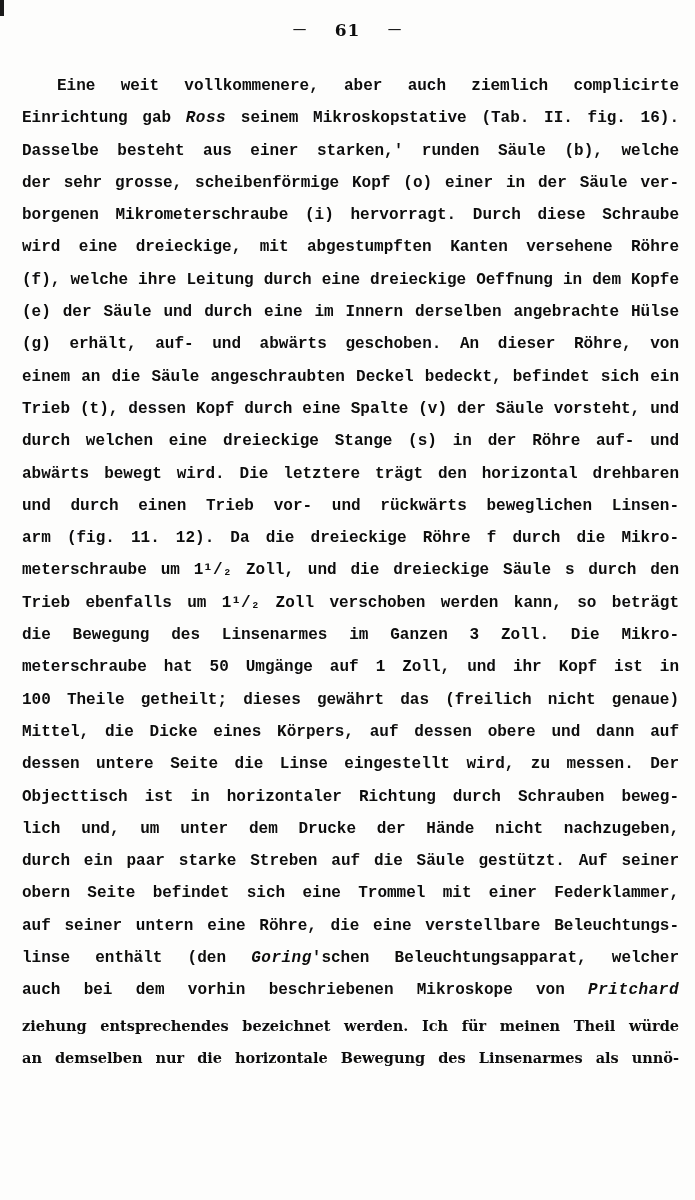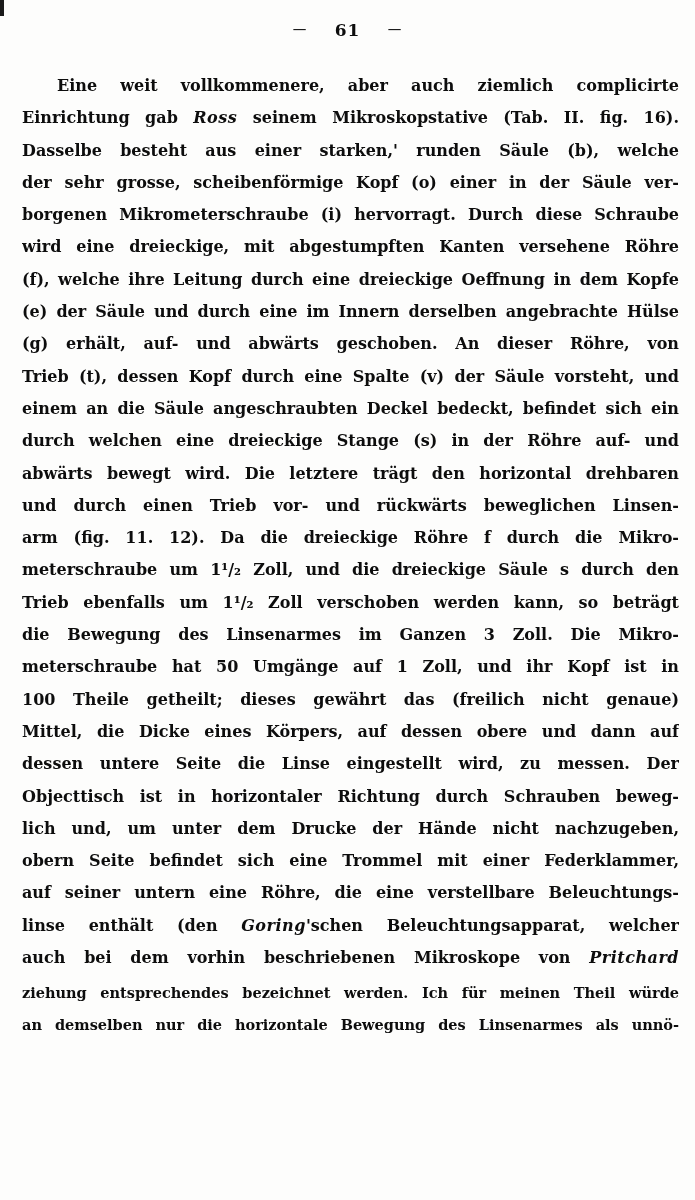--- a/index.html
+++ b/index.html
@@ -42,20 +42,21 @@
   }
   .paragraph { margin: 0; }
   .paragraph.main {
     margin-top: 30px;
     font-size: 16px;
     font-weight: 600;
   }
   .paragraph.main .line {
     height: 32.3px;
     line-height: 32.3px;
+    font-family: Liberation Mono, monospace;
   }
   .paragraph.small {
     margin-top: 3px;
     font-size: 14.5px;
     font-weight: 600;
   }
   .paragraph.small .line {
     height: 32px;
     line-height: 32px;
   }
@@ -94,35 +95,36 @@
       <div class="paragraph main">
         <div class="line indent">Eine weit vollkommenere, aber auch ziemlich complicirte</div>
         <div class="line">Einrichtung gab <span class="name">Ross</span> seinem Mikroskopstative (Tab. II. fig. 16).</div>
         <div class="line">Dasselbe besteht aus einer starken,' runden Säule (b), welche</div>
         <div class="line">der sehr grosse, scheibenförmige Kopf (o) einer in der Säule ver-</div>
         <div class="line">borgenen Mikrometerschraube (i) hervorragt. Durch diese Schraube</div>
         <div class="line">wird eine dreieckige, mit abgestumpften Kanten versehene Röhre</div>
         <div class="line">(f), welche ihre Leitung durch eine dreieckige Oeffnung in dem Kopfe</div>
         <div class="line">(e) der Säule und durch eine im Innern derselben angebrachte Hülse</div>
         <div class="line">(g) erhält, auf- und abwärts geschoben.  An dieser Röhre, von</div>
+        <div class="line">einem an die Säule angeschraubten Deckel bedeckt, befindet sich ein</div>
         <div class="line">Trieb (t), dessen Kopf durch eine Spalte (v) der Säule vorsteht, und</div>
-        <div class="line">einem an die Säule angeschraubten Deckel bedeckt, befindet sich ein</div>
         <div class="line">durch welchen eine dreieckige Stange (s) in der Röhre auf- und</div>
         <div class="line">abwärts bewegt wird. Die letztere trägt den horizontal drehbaren</div>
         <div class="line">und durch einen Trieb vor- und rückwärts beweglichen Linsen-</div>
         <div class="line">arm (fig. 11. 12).  Da die dreieckige Röhre f durch die Mikro-</div>
         <div class="line">meterschraube um 1¹/₂ Zoll, und die dreieckige Säule s durch den</div>
         <div class="line">Trieb ebenfalls um 1¹/₂ Zoll verschoben werden kann, so beträgt</div>
         <div class="line">die Bewegung des Linsenarmes im Ganzen 3 Zoll.  Die Mikro-</div>
         <div class="line">meterschraube hat 50 Umgänge auf 1 Zoll, und ihr Kopf ist in</div>
         <div class="line">100 Theile getheilt; dieses gewährt das (freilich nicht genaue)</div>
         <div class="line">Mittel, die Dicke eines Körpers, auf dessen obere und dann auf</div>
         <div class="line">dessen untere Seite die Linse eingestellt wird, zu messen.  Der</div>
         <div class="line">Objecttisch ist in horizontaler Richtung durch Schrauben beweg-</div>
         <div class="line">lich und, um unter dem Drucke der Hände nicht nachzugeben,</div>
+        <div class="line">durch ein paar starke Streben auf die Säule gestützt.  Auf seiner</div>
         <div class="line">obern Seite befindet sich eine Trommel mit einer Federklammer,</div>
         <div class="line">auf seiner untern eine Röhre, die eine verstellbare Beleuchtungs-</div>
         <div class="line">linse enthält (den <span class="name">Goring</span>'schen Beleuchtungsapparat, welcher</div>
         <div class="line">auch bei dem vorhin beschriebenen Mikroskope von <span class="name">Pritchard</span></div>
       </div>
       <div class="paragraph small">
         <div class="line">ziehung entsprechendes bezeichnet werden.  Ich für meinen Theil würde</div>
         <div class="line">an demselben nur die horizontale Bewegung des Linsenarmes als unnö-</div>
       </div>
     </div>

